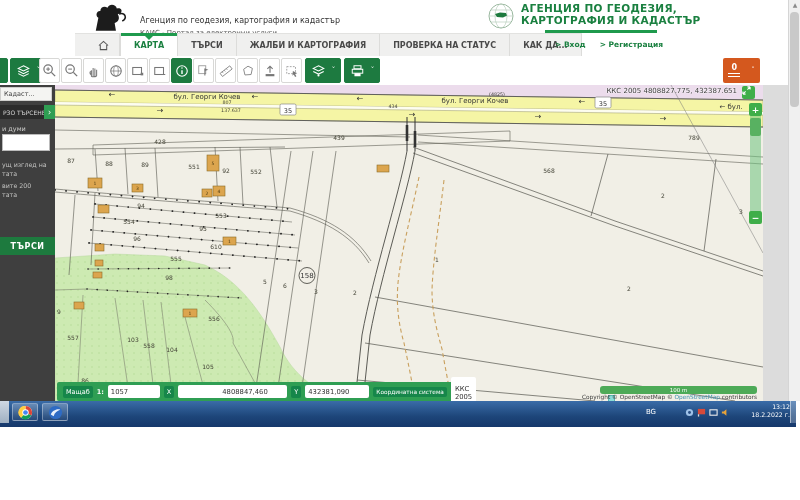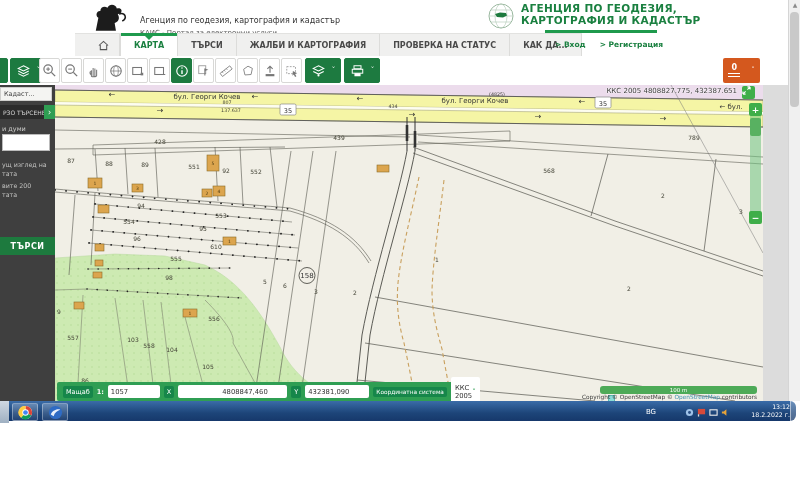--- a/index.html
+++ b/index.html
@@ -64,33 +64,33 @@
   #zoomctl{left:694px;top:18px;width:13px;height:121px;}
   #zoom-track{position:absolute;left:1px;top:6px;width:11px;height:110px;background:rgba(110,195,125,.55);border-radius:2px;}
   #zoom-thumb{position:absolute;left:1px;top:15px;width:11px;height:18px;background:#58b161;border-radius:2px;cursor:grab;}
   .zbtn{position:absolute;left:0;width:13px;height:13px;background:#3fae49;border-radius:2px;color:#fff;font-size:9px;font-weight:bold;display:flex;align-items:center;justify-content:center;cursor:pointer;}
   
   #statusbar{left:2px;top:297px;width:408px;height:19px;background:#2f9e53;border-radius:2px;display:flex;align-items:center;gap:4px;padding:0 6px;box-sizing:border-box;}
   .chip{background:#16864a;color:#fff;font-size:6.5px;border-radius:2px;padding:2px 3px;white-space:nowrap;}
   .chip.small{font-size:5.8px;}
   .sb-pre{color:#fff;font-size:6.5px;font-weight:bold;}
   .sb-inp{background:#fff;border:none;border-radius:2px;height:13px;font-size:6.8px;color:#333;font-family:"DejaVu Sans",sans-serif;padding:0 3px;}
-  #crs-select{background:#fff;border-radius:2px;height:13px;display:flex;align-items:center;justify-content:space-between;font-size:6.8px;color:#333;padding:8px 4px;width:58px;cursor:pointer;}
+  #crs-select{background:#fff;border-radius:2px;height:13px;display:flex;align-items:center;justify-content:space-between;font-size:6.8px;color:#333;padding:8px 4px;width:58px;cursor:pointer;flex-direction:column;}
   #crs-select .gchev{color:#2f9e53;font-size:7px;font-weight:bold;}
   #scalebar{left:545px;top:301px;width:157px;height:8px;background:#4daa57;border-radius:3px;color:#fff;font-size:5.5px;text-align:center;line-height:8px;}
   #copyright{left:430px;top:309px;width:272px;text-align:right;font-size:5.8px;color:#3a3a3a;white-space:nowrap;}
   #copyright .lnk{color:#3f8fae;}
   #osm-sq{left:553px;top:310px;width:5px;height:5px;background:#8adcd8;border:0.5px solid #5ab5b0;}
   #gray-strip{left:763px;top:0;width:25px;height:316px;background:#dcdcdc;}
   
   #scrollbar{left:788px;top:0;width:12px;height:401px;background:#f0f0f0;border-left:1px solid #d5d5d5;box-sizing:border-box;}
   #scroll-up{position:absolute;left:1px;top:0;width:10px;height:10px;color:#8a8a8a;font-size:6px;text-align:center;line-height:10px;cursor:pointer;}
   #scroll-thumb{position:absolute;left:1px;top:12px;width:9px;height:95px;background:#c9c9c9;border-radius:4px;cursor:grab;}
   
-  #taskbar{left:0;top:401px;width:796px;height:20px;background:linear-gradient(#3a6ca8,#1d4579 60%,#16386b);border-radius:6px;}
+  #taskbar{left:0;top:401px;width:796px;height:26px;background:linear-gradient(#3a6ca8,#1d4579 60%,#16386b);}
   .task-btn{position:absolute;top:2px;width:26px;height:18px;border:1px solid rgba(255,255,255,.35);border-radius:2px;background:linear-gradient(rgba(255,255,255,.25),rgba(255,255,255,.05));display:flex;align-items:center;justify-content:center;cursor:pointer;box-sizing:border-box;}
   #tray{position:absolute;right:66px;top:0;height:22px;display:flex;align-items:center;gap:3px;}
   #lang{position:absolute;right:140px;top:0;height:22px;display:flex;align-items:center;color:#fff;font-size:7px;}
   #clock{position:absolute;right:6px;top:2px;text-align:right;color:#fff;font-size:6.2px;line-height:8px;cursor:default;}
   #show-desktop{position:absolute;right:0;top:0;width:5px;height:22px;background:rgba(255,255,255,.25);border-left:1px solid rgba(255,255,255,.5);}
   .start-sliver{position:absolute;left:0;top:0;width:9px;height:22px;background:linear-gradient(#cfd8e2,#9fb0c2);}
 </style>
 </head>
 <body>
 

